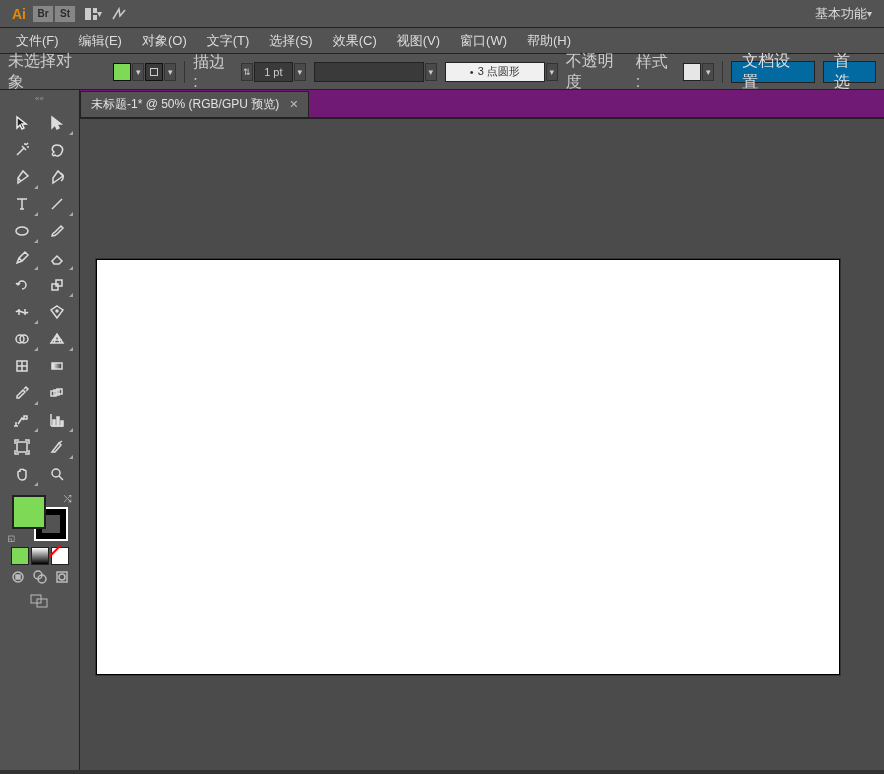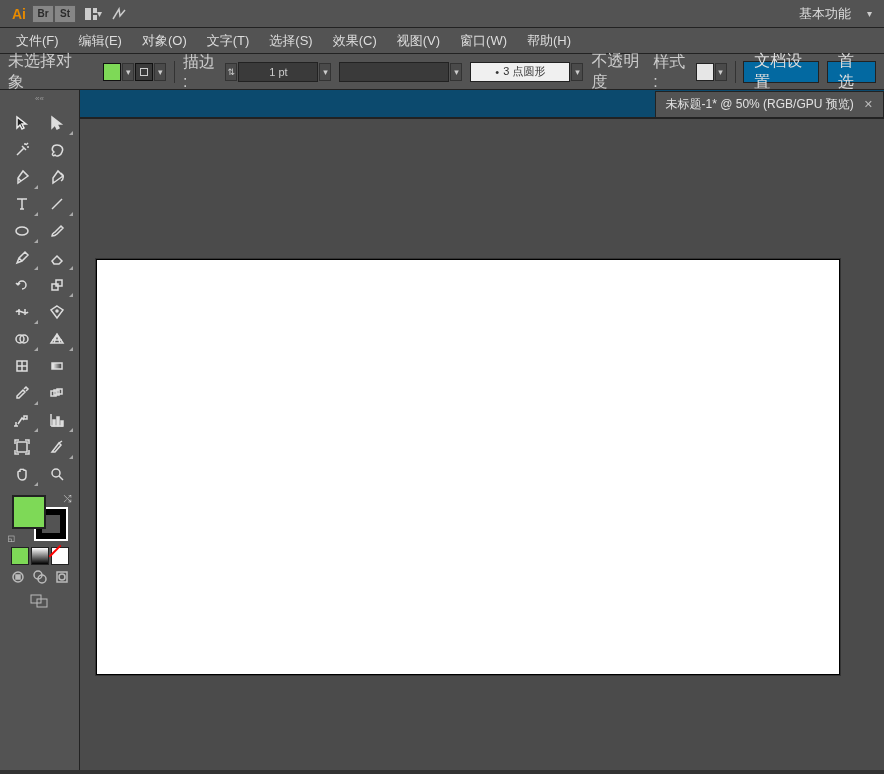--- a/index.html
+++ b/index.html
@@ -42,21 +42,21 @@
     margin-left: 0;
     border: 1px solid #555;
   }
   .header-divider { flex: 1; }
   .workspace-switch {
     color: #ddd;
     font-size: 13px;
     padding: 0 6px;
     display: flex;
     align-items: center;
-    gap: 16px;
+    gap: 0;
   }
   .header-icon { width: 18px; height: 18px; margin-left: 8px; display:flex;align-items:center;justify-content:center;}
   .header .chev { font-size:10px;color:#ccc; }
 
   
   .menubar {
     height: 26px;
     background: #535353;
     border-bottom: 1px solid #222;
     display: flex;
@@ -88,21 +88,21 @@
     width: 18px; height: 18px; border:1px solid #111;
   }
   .swatch-green { background:#7ed957; }
   .swatch-none {
     width:18px;height:18px;border:1px solid #111;background:#3a3a3a;
     display:flex;align-items:center;justify-content:center;
   }
   .swatch-none-inner { width:8px;height:8px;border:1px solid #ccc; }
   .mini-drop { width:12px;height:18px;display:flex;align-items:center;justify-content:center;color:#ccc;font-size:9px;background:#4a4a4a;border:1px solid #333;}
   .stroke-box {
-    height:20px;width:80px;background:#3a3a3a;border:1px solid #222;color:#ccc;font-size:11px;
+    height:20px;width:39px;background:#3a3a3a;border:1px solid #222;color:#ccc;font-size:11px;
     display:flex;align-items:center;justify-content:center;
   }
   .wide-box {
     height:20px;width:110px;background:#3a3a3a;border:1px solid #222;
   }
   .dash-select{
     height:20px;width:100px;background:#f0f0f0;border:1px solid #222;color:#333;font-size:11px;
     display:flex;align-items:center;justify-content:center;gap:4px;
   }
   .opacity-swatch{
@@ -185,23 +185,22 @@
   }
 
   
   .docarea{
     flex:1;
     background:#323232;
     display:flex;
     flex-direction:column;
   }
   .tabstrip{
-    height:28px;background:#0c4a6e;display:flex;align-items:flex-end;
+    height:28px;background:#701a75;display:flex;align-items:flex-end;
     border-bottom:1px solid #222;
-    justify-content:flex-end;
   }
   .doctab{
     height:26px;background:#535353;padding:0 10px;color:#e2e2e2;font-size:12px;
     display:flex;align-items:center;gap:10px;
     border-right:1px solid #222;border-top:1px solid #222;border-left:1px solid #222;
   }
   .doctab .close{ color:#bbb;font-size:11px; }
   .canvas-viewport{
     flex:1;background:#4b4b4b;position:relative;overflow:hidden;
     border-top:1px solid #222;

